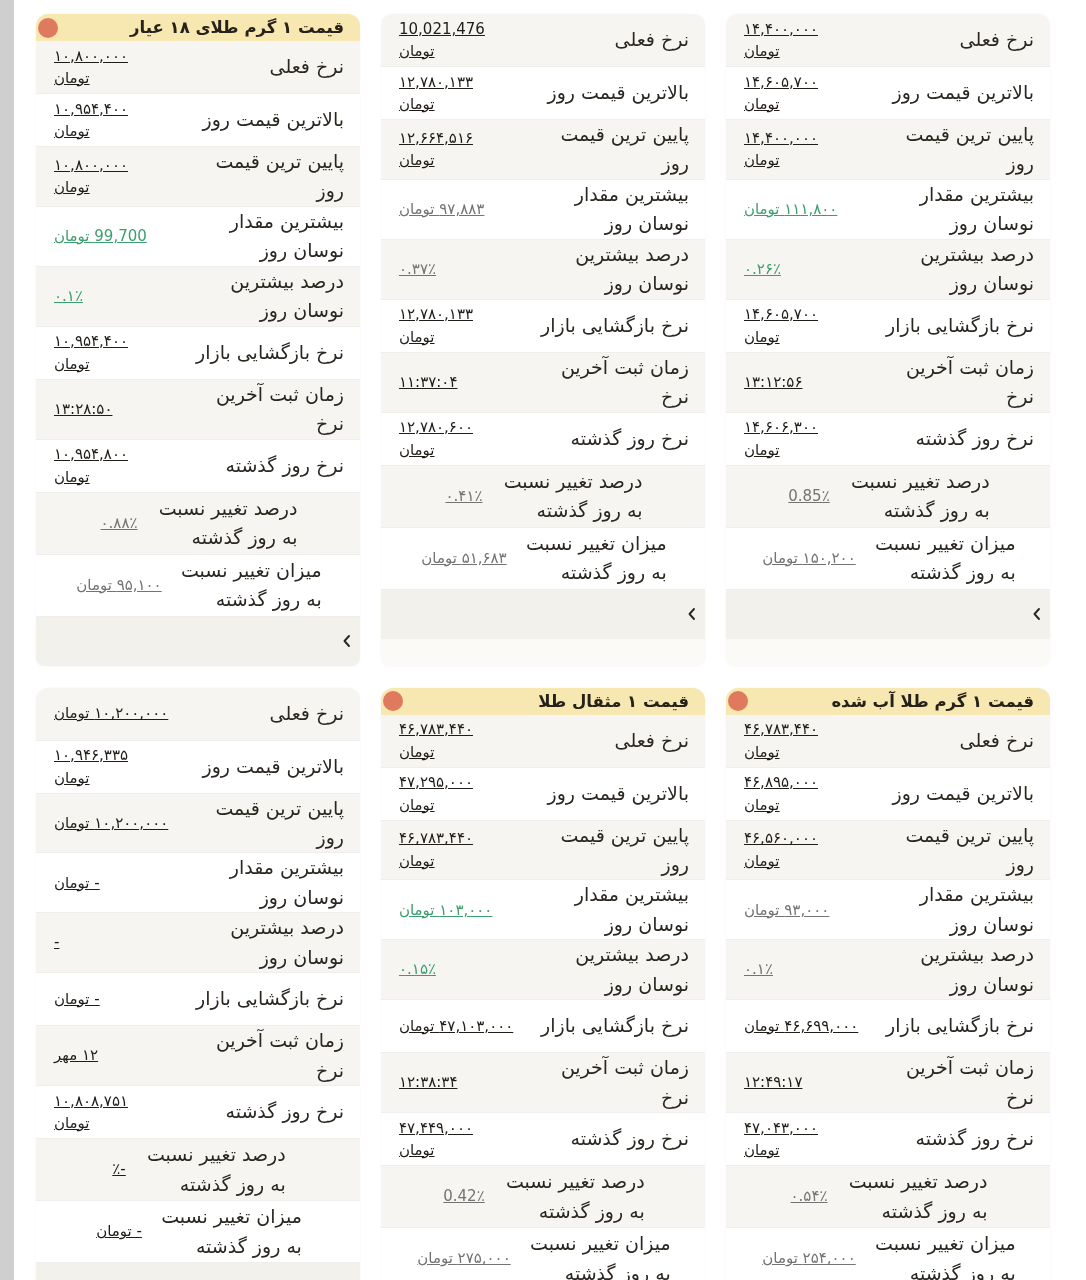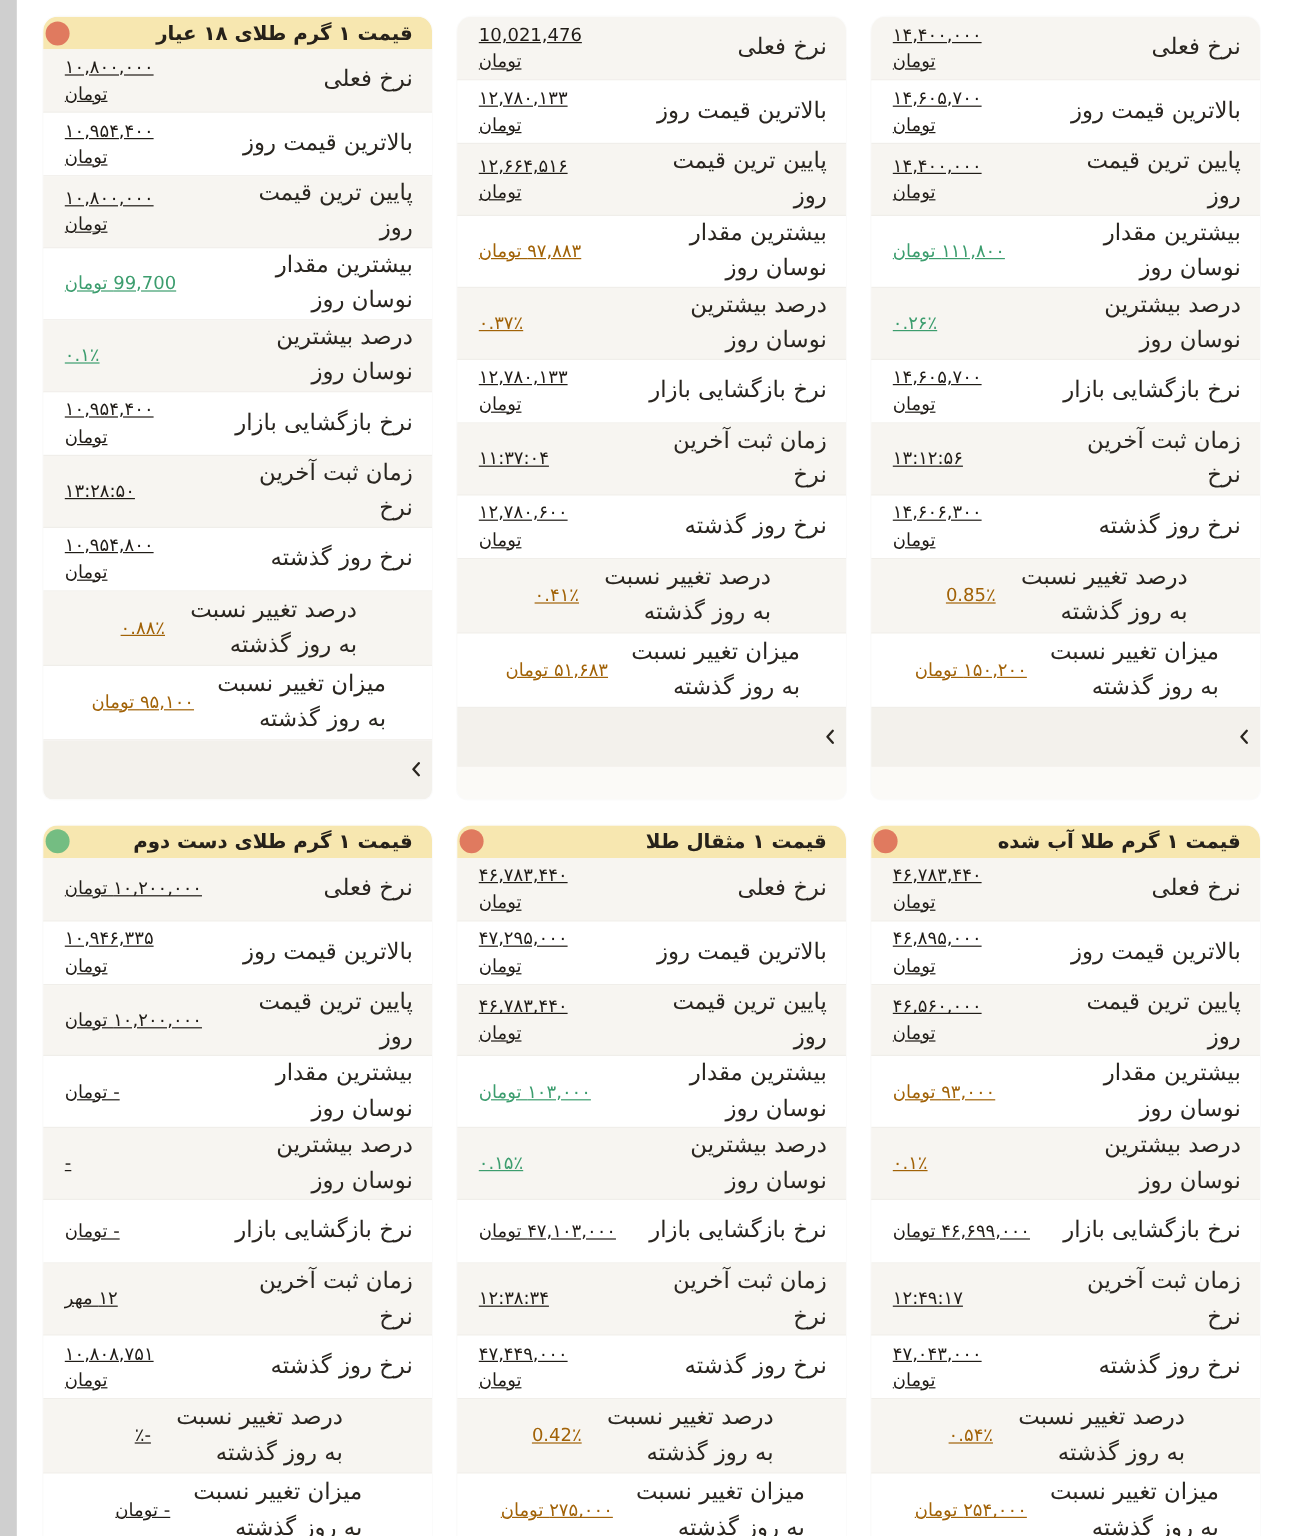--- a/index.html
+++ b/index.html
@@ -80,21 +80,21 @@
     color: #201c17;
     font-weight: 400;
     text-align: left;
     line-height: 1.5;
     direction: rtl;
     white-space: pre-line;
     max-width: 140px;
     text-decoration: underline;
   }
   .row-value.green { color: #3c9d6e; }
-  .row-value.red   { color: #a16207; }
+  .row-value.red   { color: #737373; }
   .row-value.wrap  { text-align: left; }
 
   .card-footer {
     background: #f3f1ec;
     min-height: 49px;
     display: flex;
     align-items: center;
     justify-content: flex-start;
     padding: 0 0 0 22px;
   }
@@ -400,24 +400,20 @@
           <div class="row plain tall">
             <div class="row-label">میزان تغییر نسبت به روز گذشته</div>
             <div class="row-value red">۲۷۵,۰۰۰ تومان</div>
           </div>
         </div>
         <div class="card-footer">
           <div class="chev"></div>
         </div>
       </div>
       <div class="card">
-        <div class="card-header">
-          <div class="card-title">قیمت ۱ گرم طلای دست دوم</div>
-          <div class="dot green"></div>
-        </div>
         <div class="rows">
           <div class="row alt">
             <div class="row-label">نرخ فعلی</div>
             <div class="row-value">۱۰,۲۰۰,۰۰۰ تومان</div>
           </div>
           <div class="row plain">
             <div class="row-label">بالاترین قیمت روز</div>
             <div class="row-value wrap">۱۰,۹۴۶,۳۳۵
 تومان</div>
           </div>

